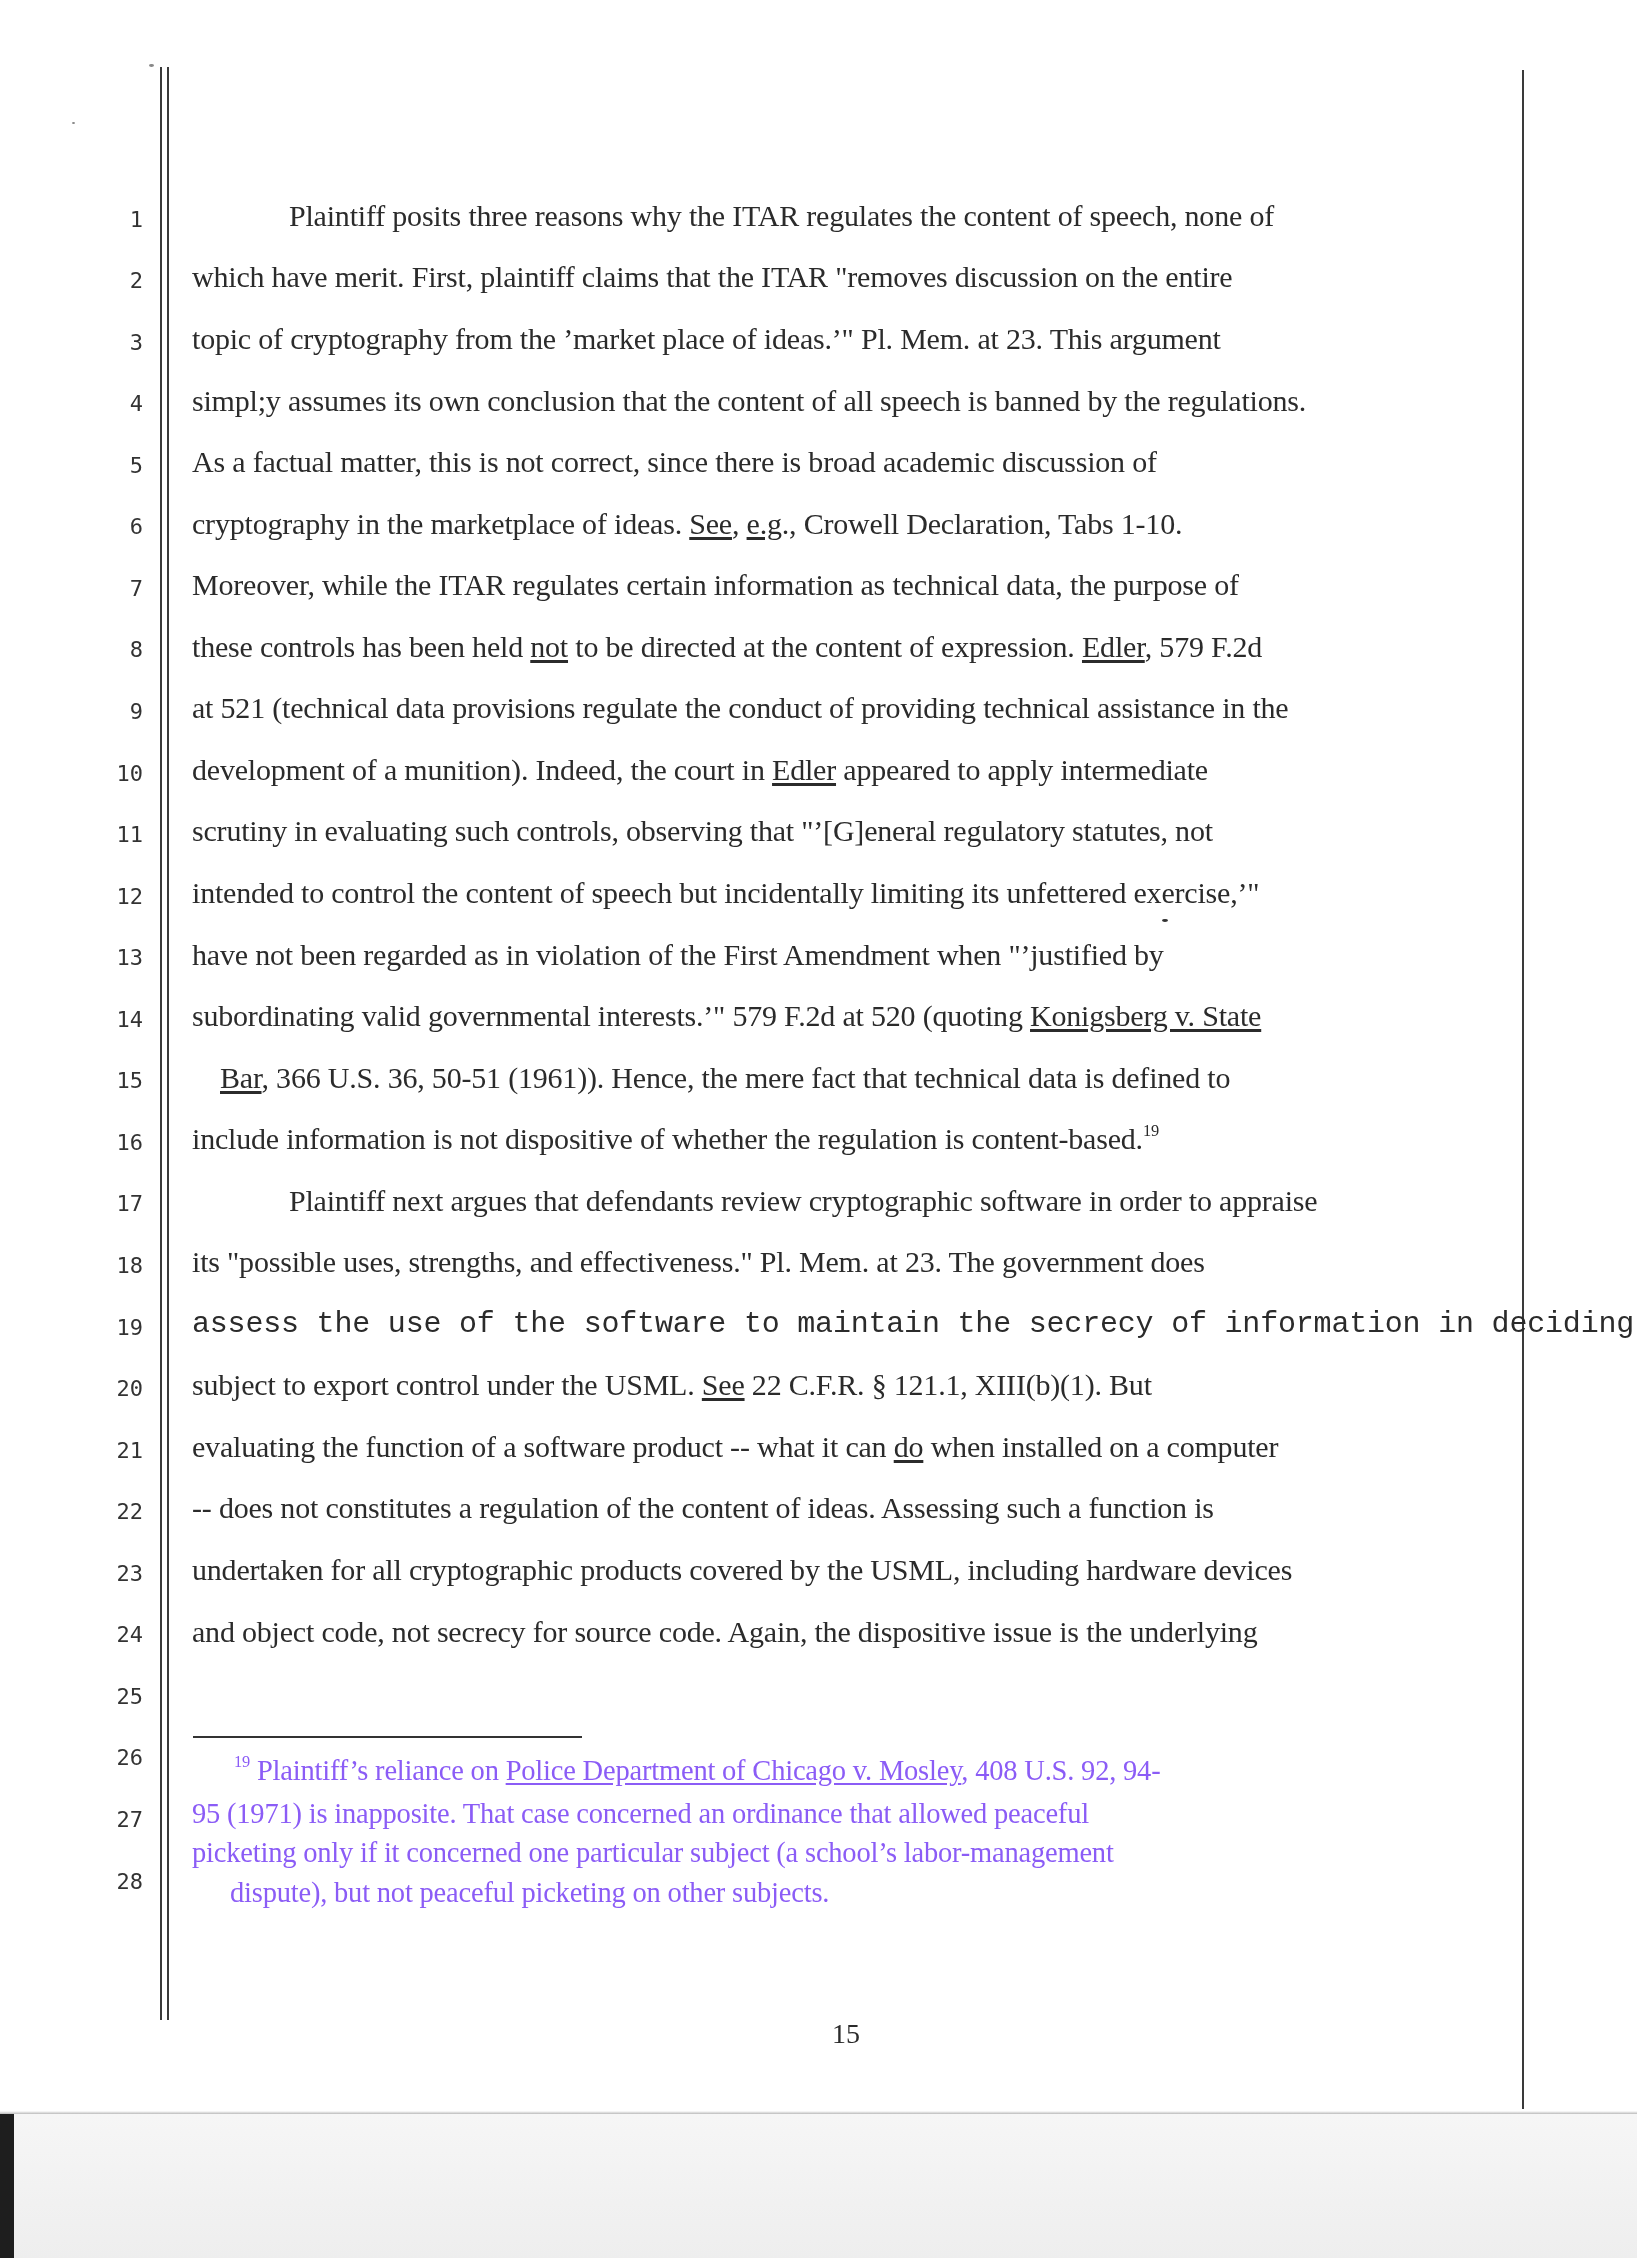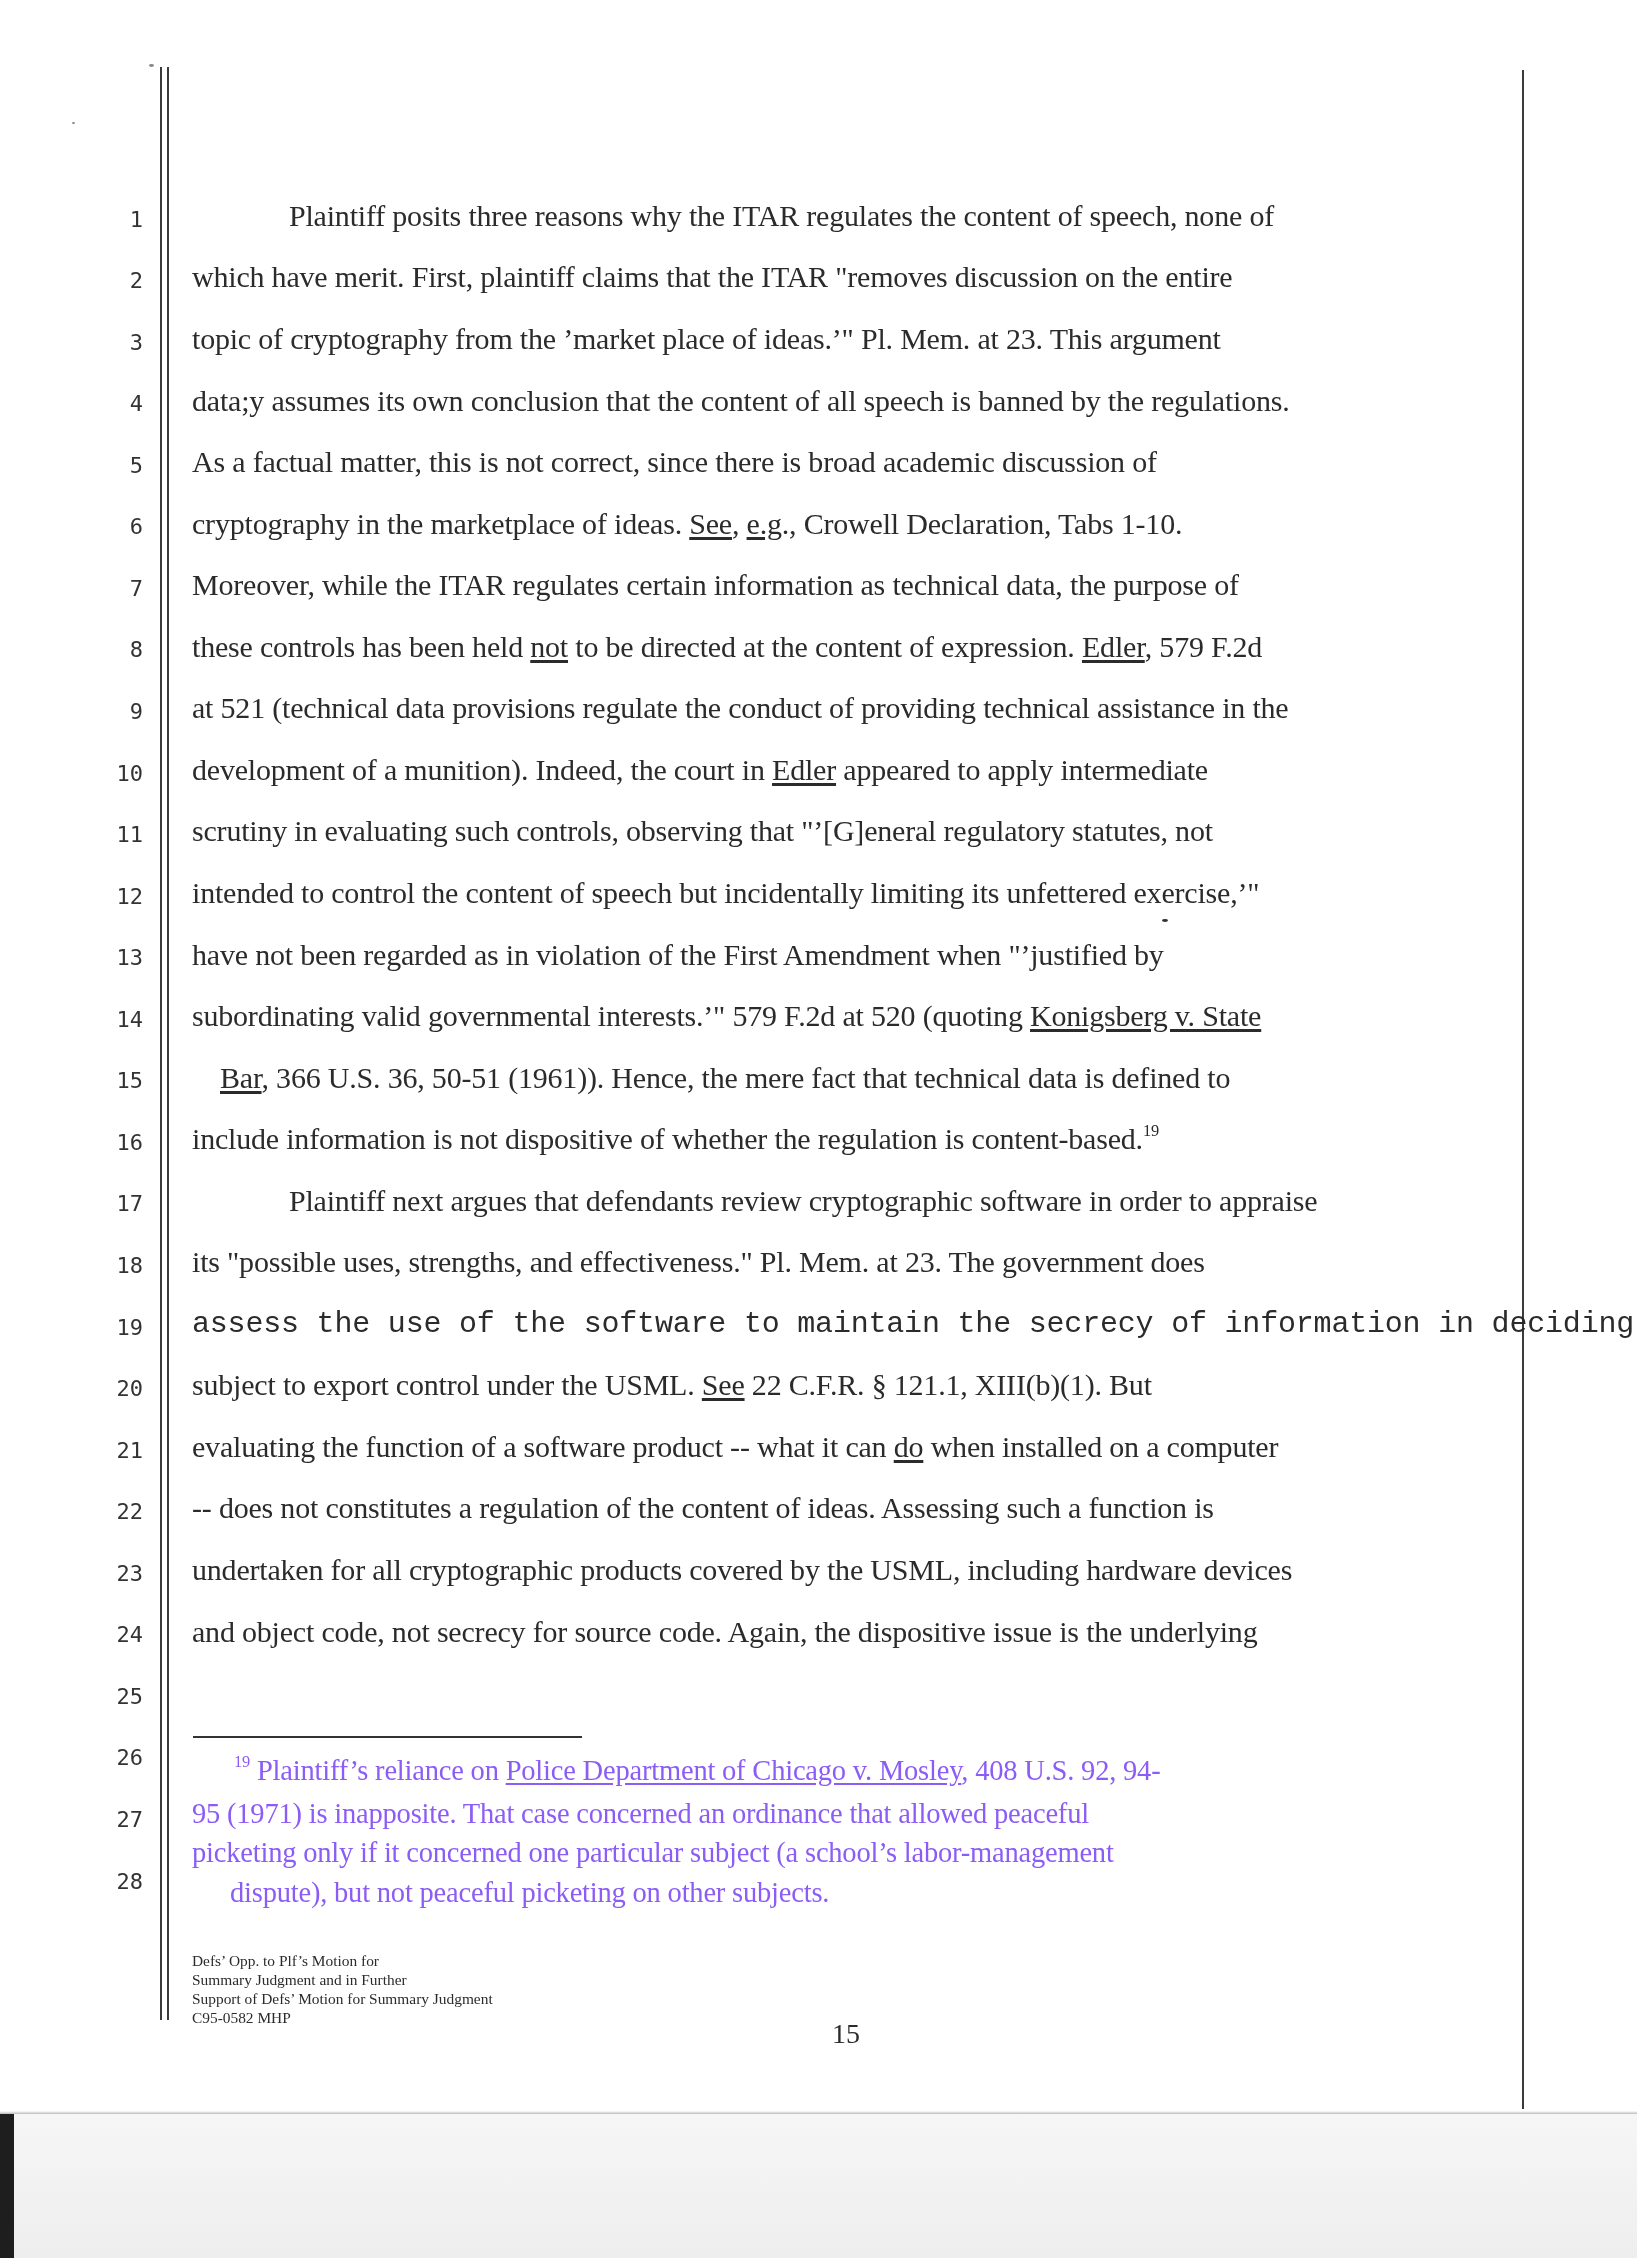--- a/index.html
+++ b/index.html
@@ -96,21 +96,21 @@
       <div class="line-num" style="top: 1622px;">24</div>
       <div class="line-num" style="top: 1684px;">25</div>
       <div class="line-num" style="top: 1745px;">26</div>
       <div class="line-num" style="top: 1807px;">27</div>
       <div class="line-num" style="top: 1869px;">28</div>
     </div>
   <div id="body-text">
       <div class="text-line indent" style="top: 199px;"><span>Plaintiff posits three reasons why the ITAR regulates the content of speech, none of</span></div>
       <div class="text-line" style="top: 260px;"><span>which have merit.  First, plaintiff claims that the ITAR "removes discussion on the entire</span></div>
       <div class="text-line" style="top: 322px;"><span>topic of cryptography from the ’market place of ideas.’"  Pl. Mem. at 23.  This argument</span></div>
-      <div class="text-line" style="top: 384px;"><span>data;y assumes its own conclusion that the content of all speech is banned by the regulations.</span></div>
+      <div class="text-line" style="top: 384px;"><span>simpl;y assumes its own conclusion that the content of all speech is banned by the regulations.</span></div>
       <div class="text-line" style="top: 445px;"><span>As a factual matter, this is not correct, since there is broad academic discussion of</span></div>
       <div class="text-line" style="top: 507px;"><span>cryptography in the marketplace of ideas.  </span><span class="u">See</span><span>, </span><span class="u">e.g</span><span>., Crowell Declaration, Tabs 1-10.</span></div>
       <div class="text-line" style="top: 568px;"><span>Moreover, while the ITAR regulates certain information as technical data, the purpose of</span></div>
       <div class="text-line" style="top: 630px;"><span>these controls has been held </span><span class="u">not</span><span> to be directed at the content of expression.  </span><span class="u">Edler</span><span>, 579 F.2d</span></div>
       <div class="text-line" style="top: 691px;"><span>at 521 (technical data provisions regulate the conduct of providing technical assistance in the</span></div>
       <div class="text-line" style="top: 753px;"><span>development of a munition).  Indeed, the court in </span><span class="u">Edler</span><span> appeared to apply intermediate</span></div>
       <div class="text-line" style="top: 814px;"><span>scrutiny in evaluating such controls, observing that "’[G]eneral regulatory statutes, not</span></div>
       <div class="text-line" style="top: 876px;"><span>intended to control the content of speech but incidentally limiting its unfettered exercise,’"</span></div>
       <div class="text-line" style="top: 938px;"><span>have not been regarded as in violation of the First Amendment when "’justified by</span></div>
       <div class="text-line" style="top: 999px;"><span>subordinating valid governmental interests.’"  579 F.2d at 520 (quoting </span><span class="u">Konigsberg v. State</span></div>
@@ -127,26 +127,20 @@
     </div>
 
   <div class="fn-rule"></div>
   <div id="footnote">
       <div class="fn-line fn-first" style="top: 1755px;"><sup class="fnnum">19</sup><span> Plaintiff’s reliance on </span><span class="u">Police Department of Chicago v. Mosley</span><span>, 408 U.S. 92, 94-</span></div>
       <div class="fn-line" style="top: 1798px;"><span>95 (1971) is inapposite.  That case concerned an ordinance that allowed peaceful</span></div>
       <div class="fn-line" style="top: 1837px;"><span>picketing only if it concerned one particular subject (a school’s labor-management</span></div>
       <div class="fn-line" style="top: 1877px; margin-left: 38px;"><span>dispute), but not peaceful picketing on other subjects.</span></div>
     </div>
 
-  <div class="footer-caption">
-    <div>Defs’ Opp. to Plf’s Motion for</div>
-    <div>Summary Judgment and in Further</div>
-    <div>Support of Defs’ Motion for Summary Judgment</div>
-    <div>C95-0582 MHP</div>
-  </div>
   <div class="page-number">15</div>
 
   <div class="speck" style="left:149px;top:64px;width:4.8px;height:2.9px;"></div>
   <div class="speck" style="left:72px;top:122px;width:2.9px;height:1.9px;"></div>
   <div class="speck" style="left:1162px;top:919px;width:5.8px;height:2.9px;background:#333;"></div>
 </div>
 
 <div class="page-edge-shadow"></div>
 <div class="below-page"></div>
 <div class="left-dark-strip"></div>

